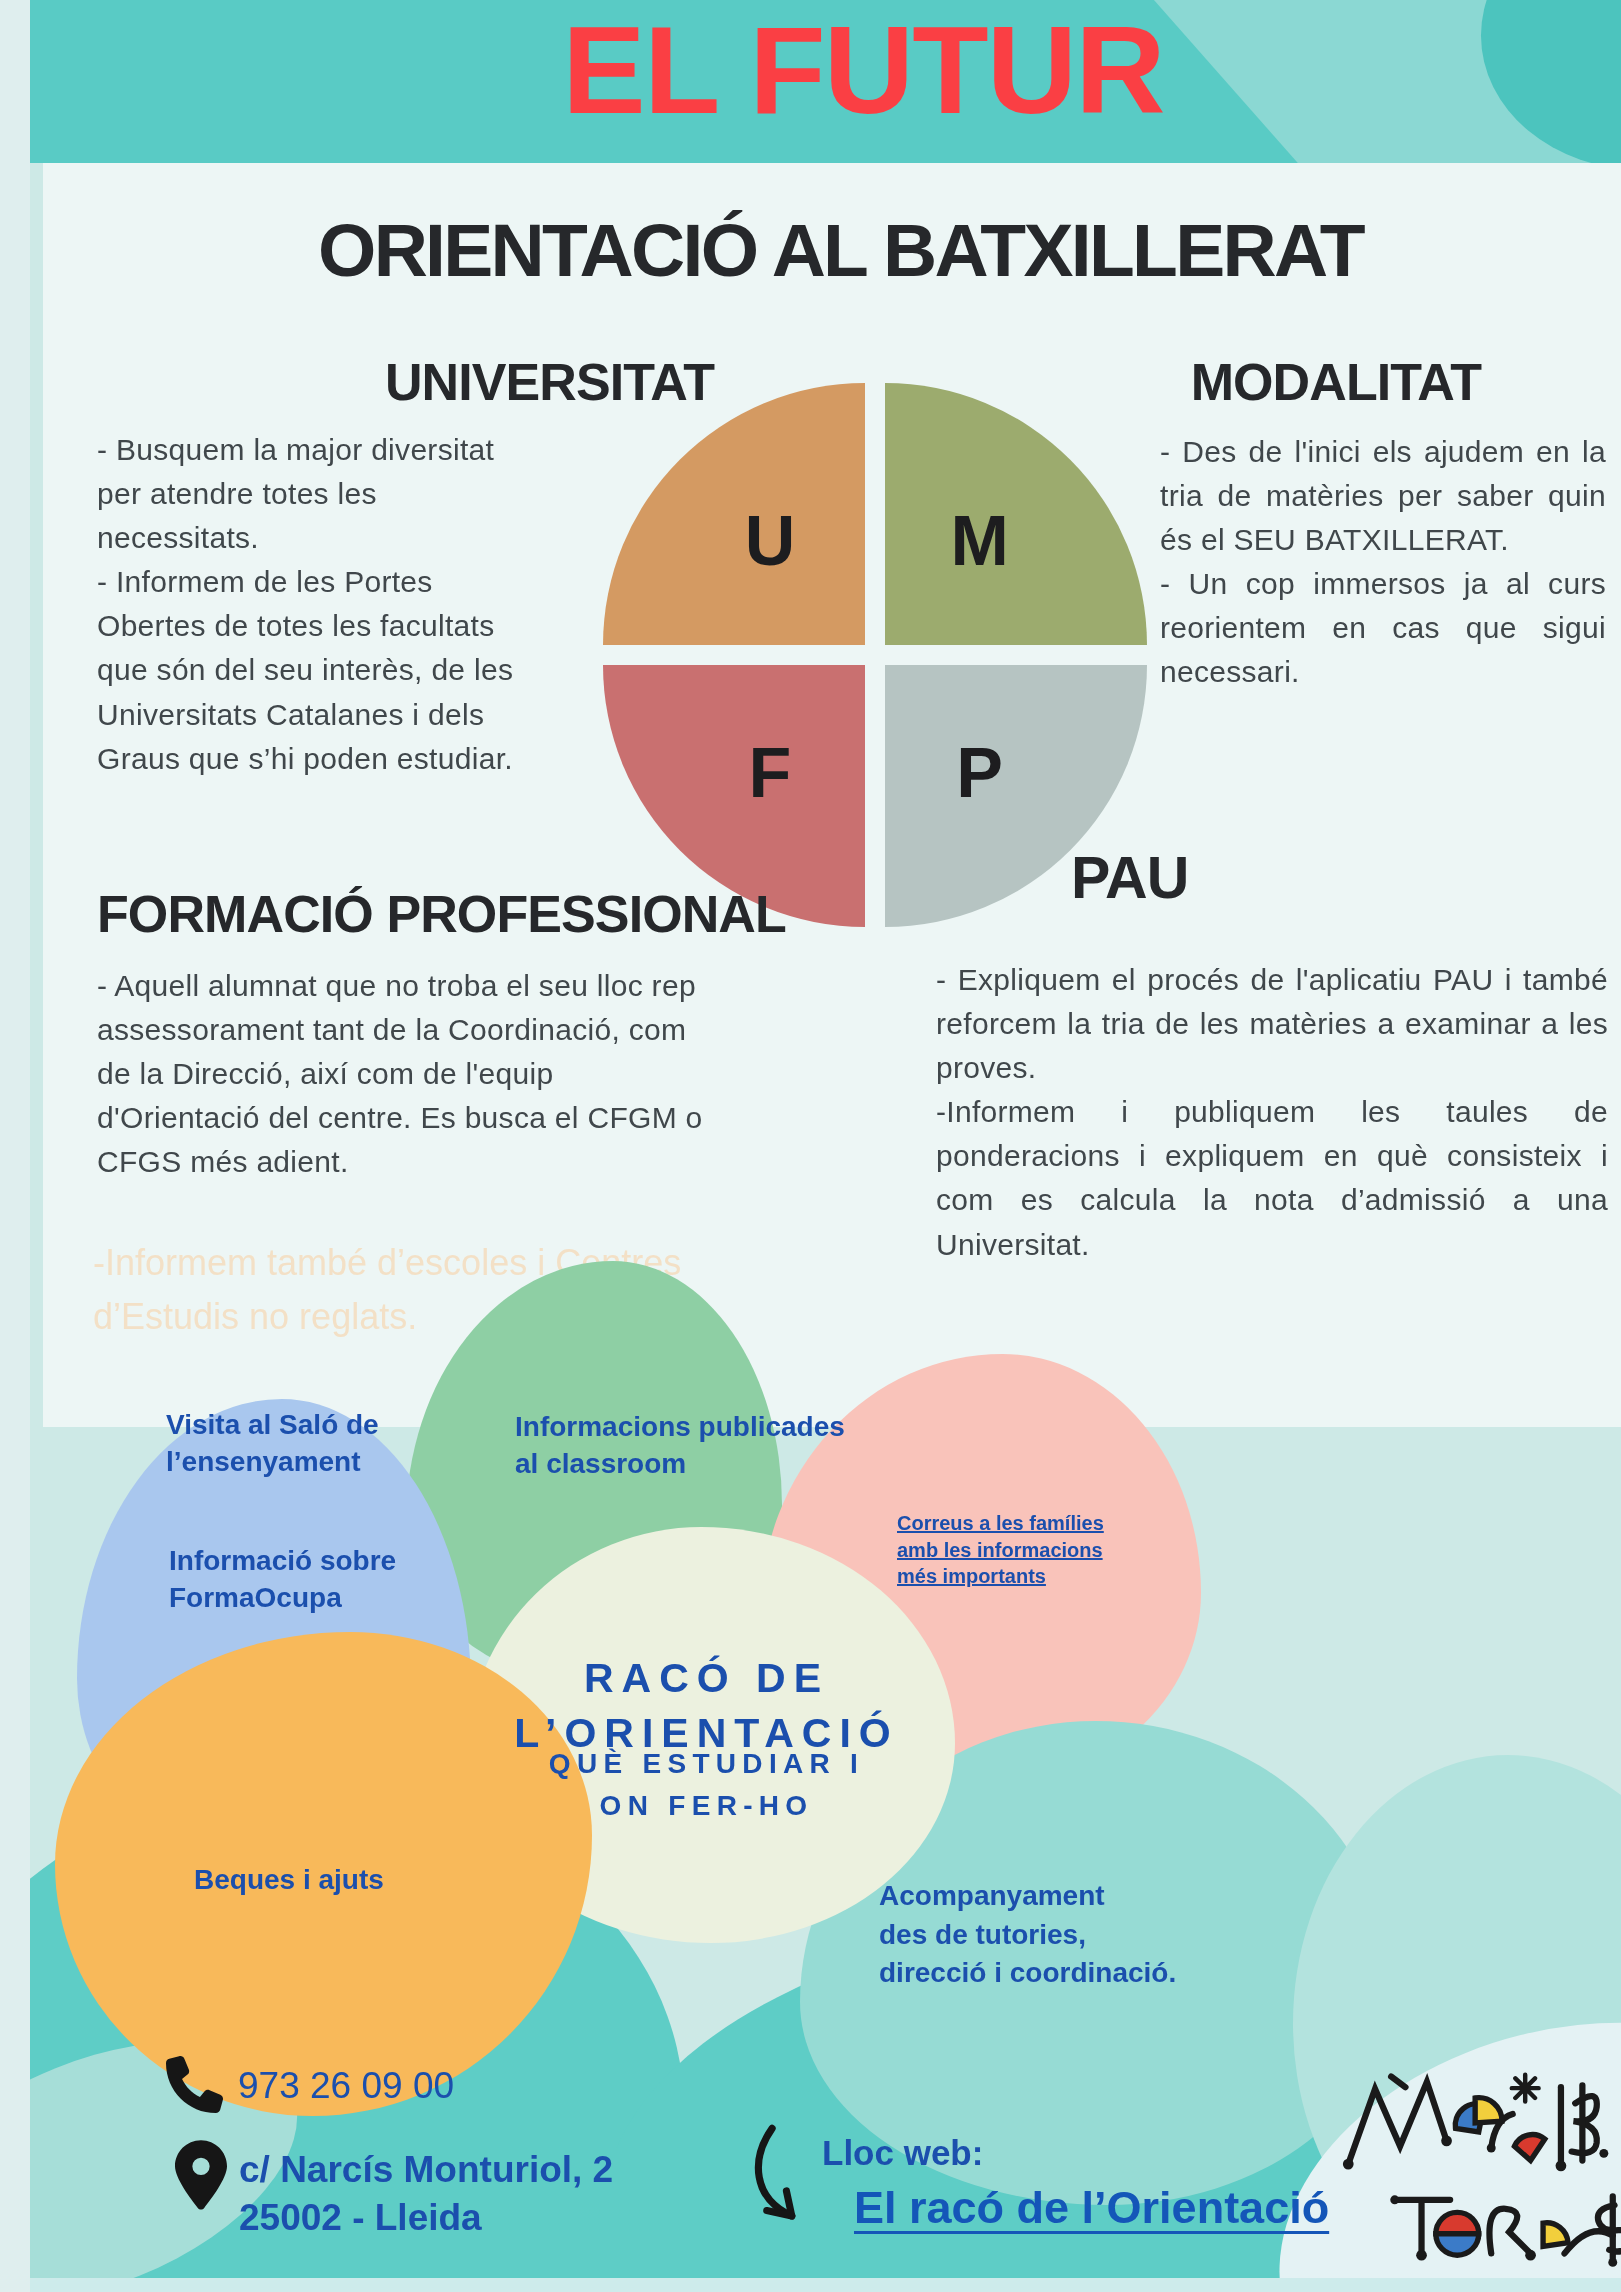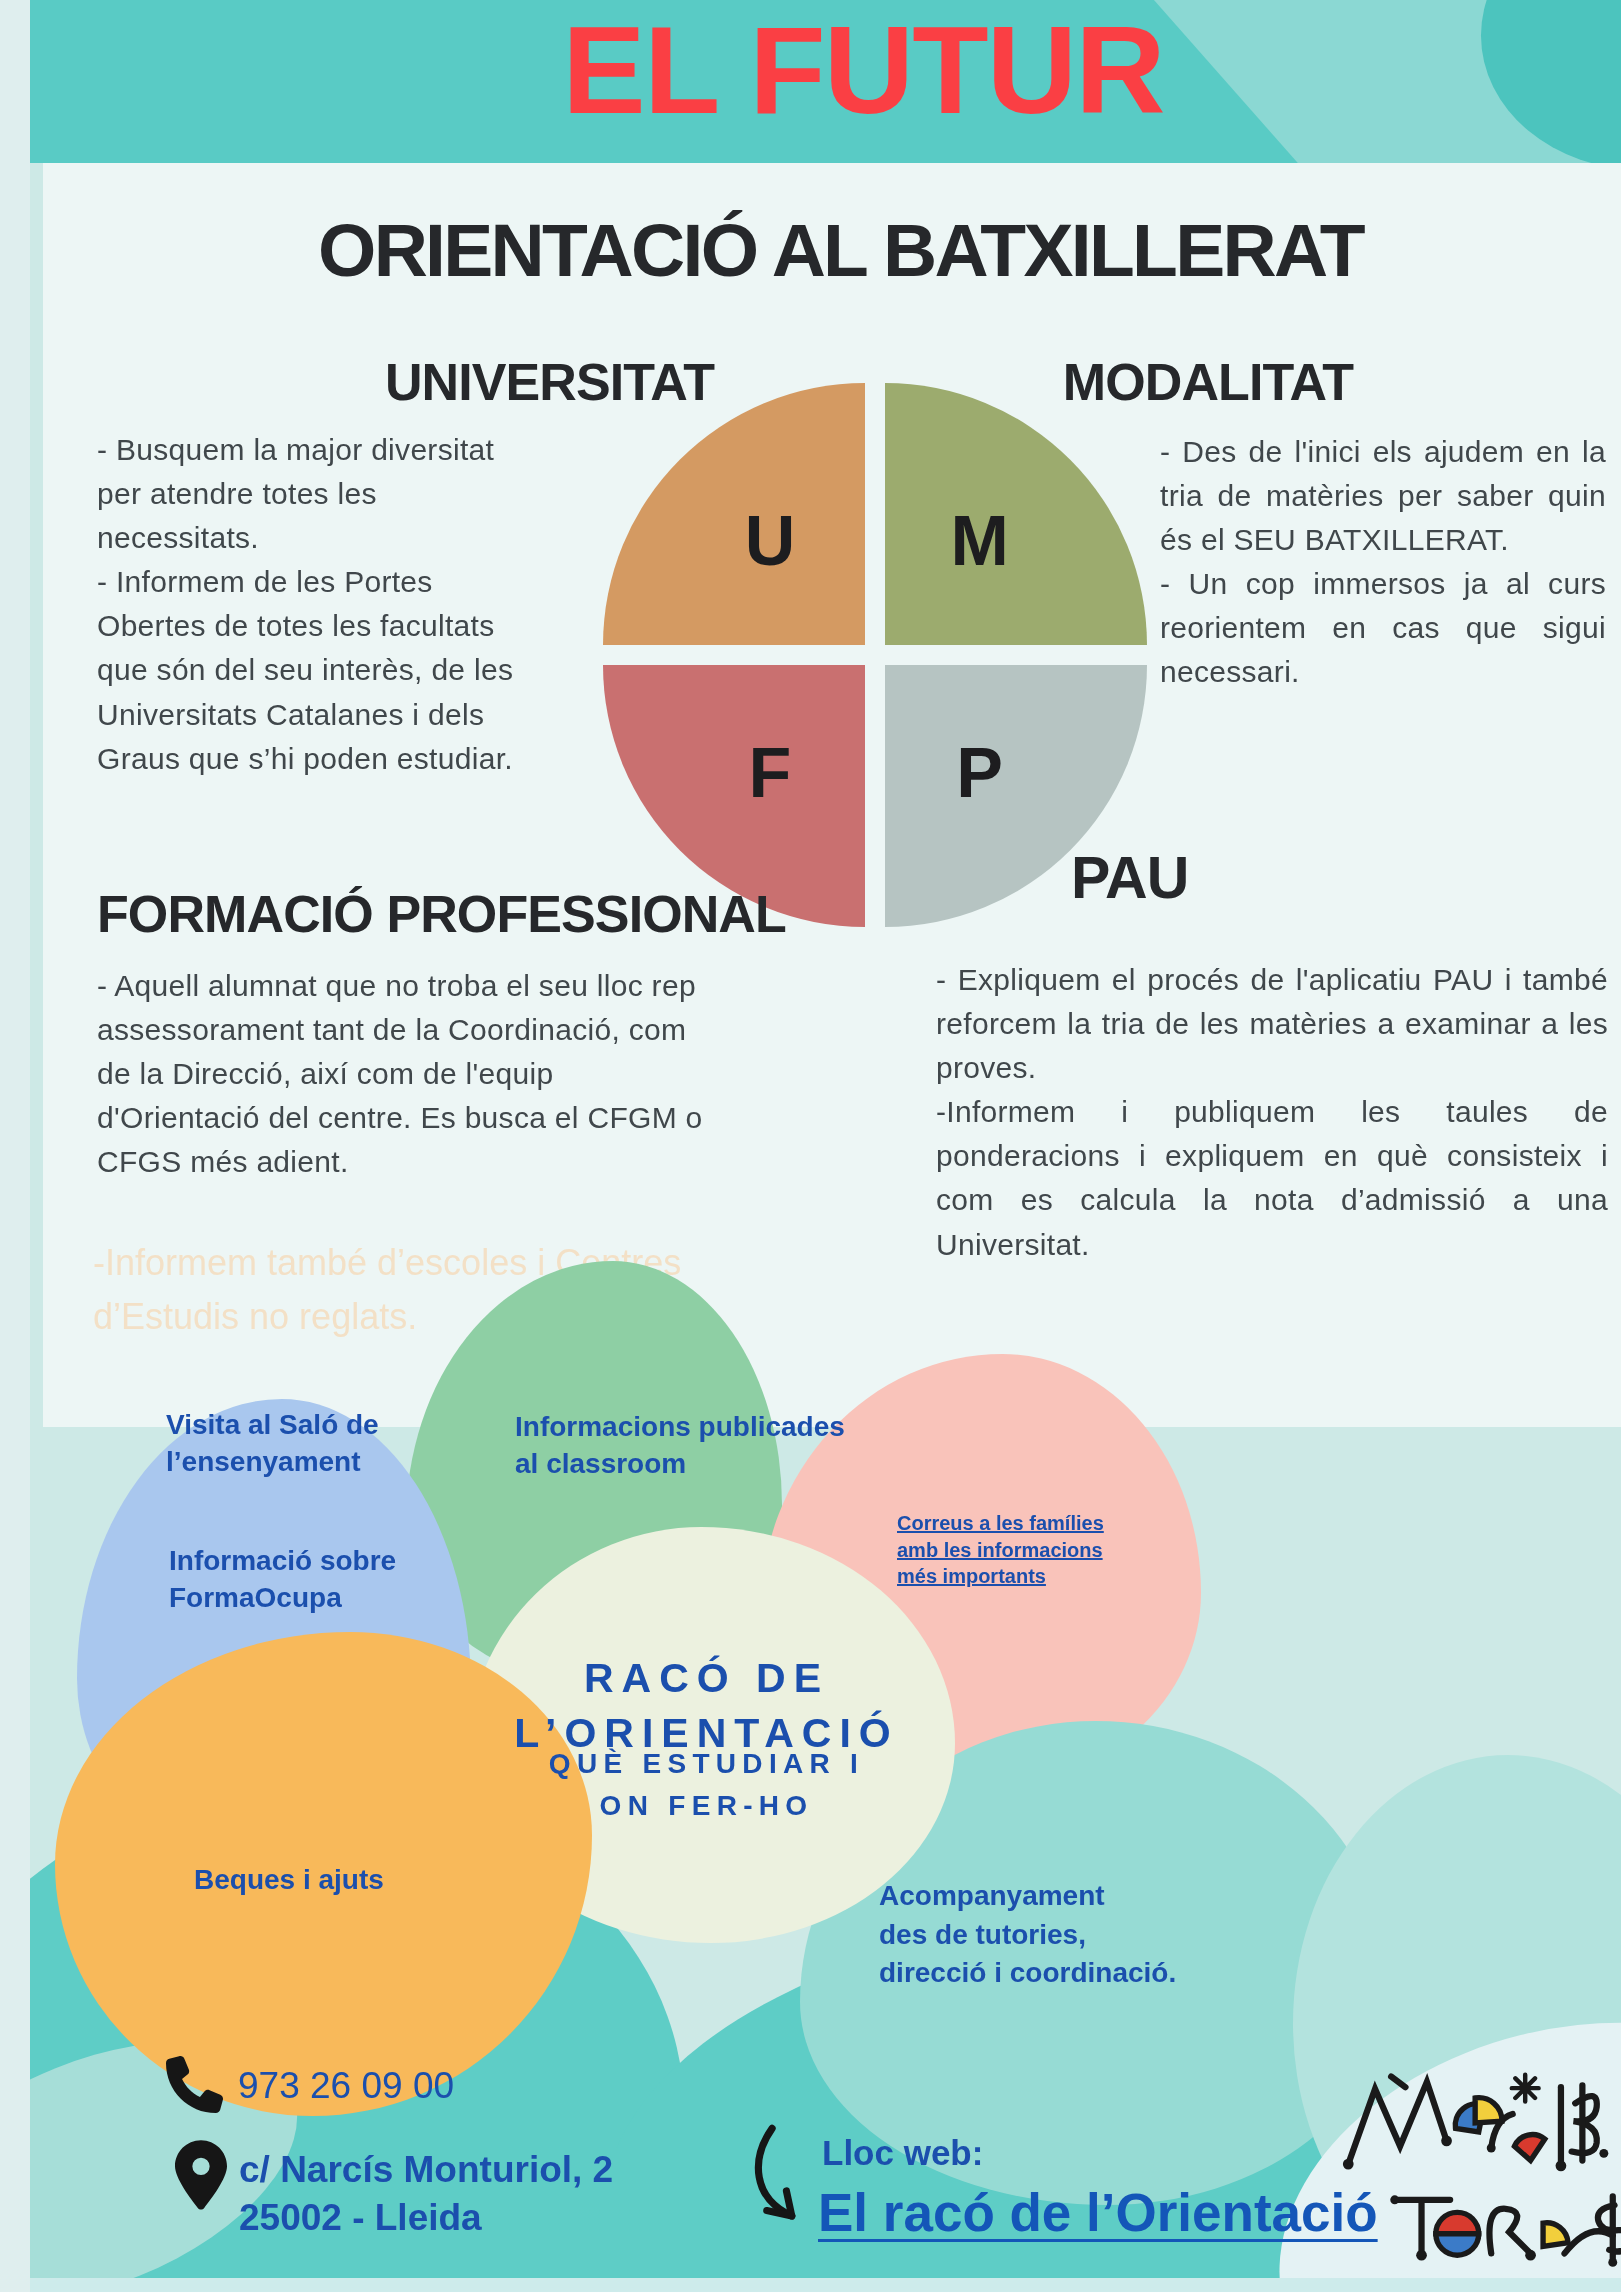--- a/index.html
+++ b/index.html
@@ -45,21 +45,21 @@
   .swoosh{left:1522px;top:2212px;width:448px;height:296px;background:#f6fbfc;border-radius:50%;
           transform:rotate(-32deg);}
 
   
   .title{left:466px;top:7.2px;width:734px;text-align:center;color:var(--red);
          font-size:125px;font-weight:900;letter-spacing:-1.8px;line-height:1;}
   .subtitle{left:255px;top:213px;width:1111px;text-align:center;color:var(--ink);
             font-size:75px;font-weight:900;letter-spacing:-2.7px;line-height:1;}
   .h-section{color:var(--ink);font-weight:900;font-size:52px;letter-spacing:-0.9px;line-height:1;}
   .h-univ{left:251px;top:356px;width:537px;text-align:center;}
-  .h-mod{left:905px;top:356px;width:546px;text-align:center;}
+  .h-mod{left:905px;top:356px;width:546px;text-align:right;}
   .h-form{left:67px;top:888px;width:806px;}
   .h-pau{left:1041px;top:849px;font-size:59px;}
   .body-txt{color:var(--body-text);font-size:30px;line-height:1.47;white-space:pre-line;
             letter-spacing:0.3px;}
   .t-univ{left:67px;top:428px;width:537px;}
   .t-mod{left:1130px;top:430px;width:446px;text-align:justify;}
   .t-form{left:67px;top:964px;width:761px;}
   .t-pau{left:906px;top:958px;width:672px;text-align:justify;}
   .t-note{left:63px;top:1236px;width:663px;font-size:36px;line-height:1.5;
           color:var(--faint);white-space:pre-line;font-weight:400;}
@@ -89,21 +89,21 @@
   .c-title{left:448px;top:1651px;width:457px;text-align:center;color:var(--royal);
            font-size:41px;font-weight:800;letter-spacing:8px;line-height:1.34;white-space:pre-line;}
   .c-sub{left:448px;top:1743px;width:457px;text-align:center;color:var(--royal);
          font-size:28px;font-weight:800;letter-spacing:6.3px;line-height:1.5;white-space:pre-line;}
 
   
   .phone-num{left:208px;top:2065px;font-size:37px;font-weight:normal;color:var(--royal);}
   .address{left:209px;top:2146px;font-size:37px;font-weight:bold;color:var(--royal);
            white-space:pre-line;line-height:1.3;}
   .web-label{left:792px;top:2133px;font-size:35px;font-weight:bold;color:var(--royal);}
-  .web-link{left:788px;top:2182px;font-size:53px;font-weight:700;color:var(--link);
+  .web-link{left:824px;top:2182px;font-size:45px;font-weight:700;color:var(--link);
             text-decoration:underline;text-decoration-thickness:2.7px;text-underline-offset:8px;
             cursor:pointer;}
   .icon-phone{left:136px;top:2056px;width:57px;height:57px;}
   .icon-pin{left:145px;top:2140px;width:52px;height:70px;}
   .arrow{left:715px;top:2123px;width:90px;height:118px;}
   .logo{left:1309px;top:2064px;width:300px;height:210px;}
 </style>
 </head>
 <body>
 

